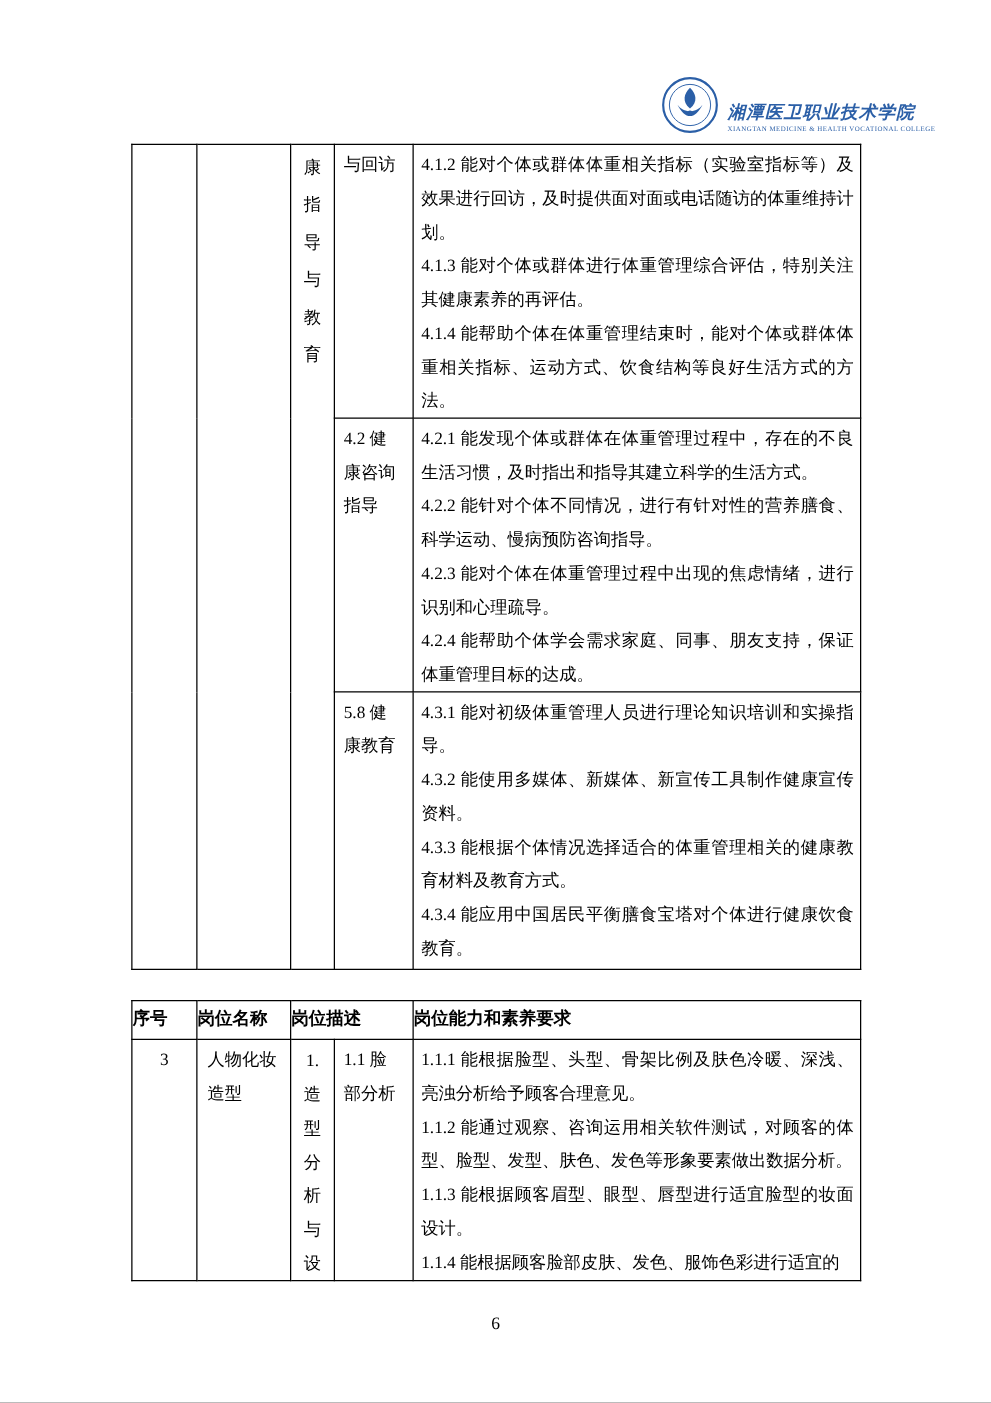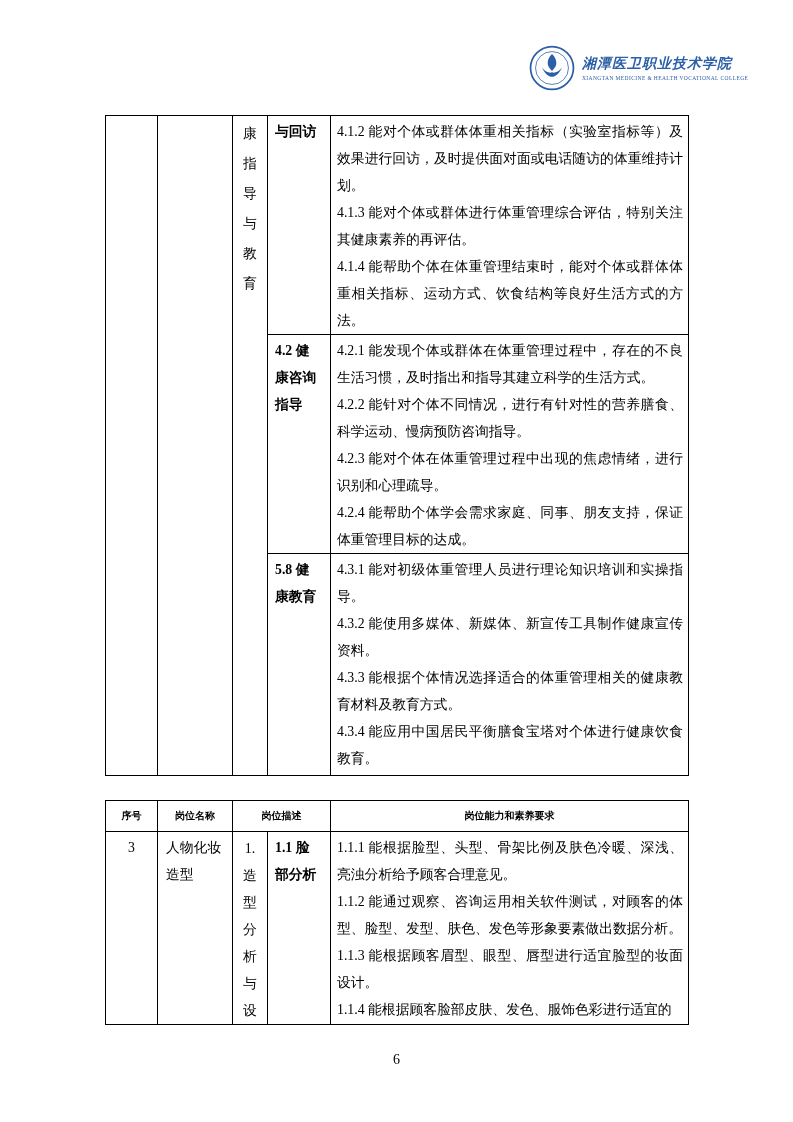--- a/index.html
+++ b/index.html
@@ -4,44 +4,44 @@
 <style>
   * { margin:0; padding:0; box-sizing:border-box; }
   html,body { background:#888; }
   body { font-family:"Liberation Serif","DejaVu Serif",serif; }
   .page {
     position:relative; width:793px; height:1122px; background:#ffffff;
     margin:0 auto; overflow:hidden; color:#000;
   }
 
   
-  .header-logo { position:absolute; left:529px; top:45px; display:flex; align-items:center; gap:7px; }
+  .header-logo { position:absolute; left:529px; top:61px; display:flex; align-items:flex-end; gap:7px; }
   .emblem { width:46px; height:46px; flex:0 0 auto; }
   .logo-text { display:flex; flex-direction:column; justify-content:center; }
   .logo-cn { color:#2b5fa7; font-size:14px; font-weight:bold; font-style:italic; letter-spacing:1px; white-space:nowrap; }
   .logo-en { color:#2b5fa7; font-size:5.5px; letter-spacing:0.4px; white-space:nowrap; margin-top:2px; }
 
   
   table.tbl { border-collapse:collapse; table-layout:fixed; width:583px; position:absolute; left:105px; }
   .tbl td { border:1px solid #000; vertical-align:top; font-size:13.8px; line-height:27px; overflow:hidden; }
   .tbl1 { top:115px; }
   .tbl2 { top:800px; }
 
   tr.r217 { height:217px; } tr.r218 { height:218px; } tr.r222 { height:222px; }
   tr.hdr  { height:30px; }  tr.r192 { height:192px; }
 
   td.vert { text-align:center; padding-top:3px; }
   td.vert div { line-height:30px; }
   td.vert.lh27 div { line-height:27px; }
 
-  td.sub { padding:2px 10px 0 7px;font-weight:bold; }
+  td.sub { padding:2px 10px 0 7px; }
   td.items { padding:2px 5px 0 6px; }
   td.items p { text-align:justify; text-justify:inter-ideograph; margin:0; }
 
-  td.hcell { font-weight:bold; text-align:center; vertical-align:middle; line-height:30px; padding:0; font-size:10px; }
+  td.hcell { font-weight:bold; vertical-align:middle; line-height:30px; padding:0; font-size:14px; }
   td.num  { text-align:center; padding-top:2px; }
   td.job  { font-weight:normal; padding:2px 6px 0 8px; }
 
   .page-number { position:absolute; top:1052px; left:0; width:100%; text-align:center; font-size:14px; }
 </style>
 </head>
 <body>
 
 <div class="page">
 

